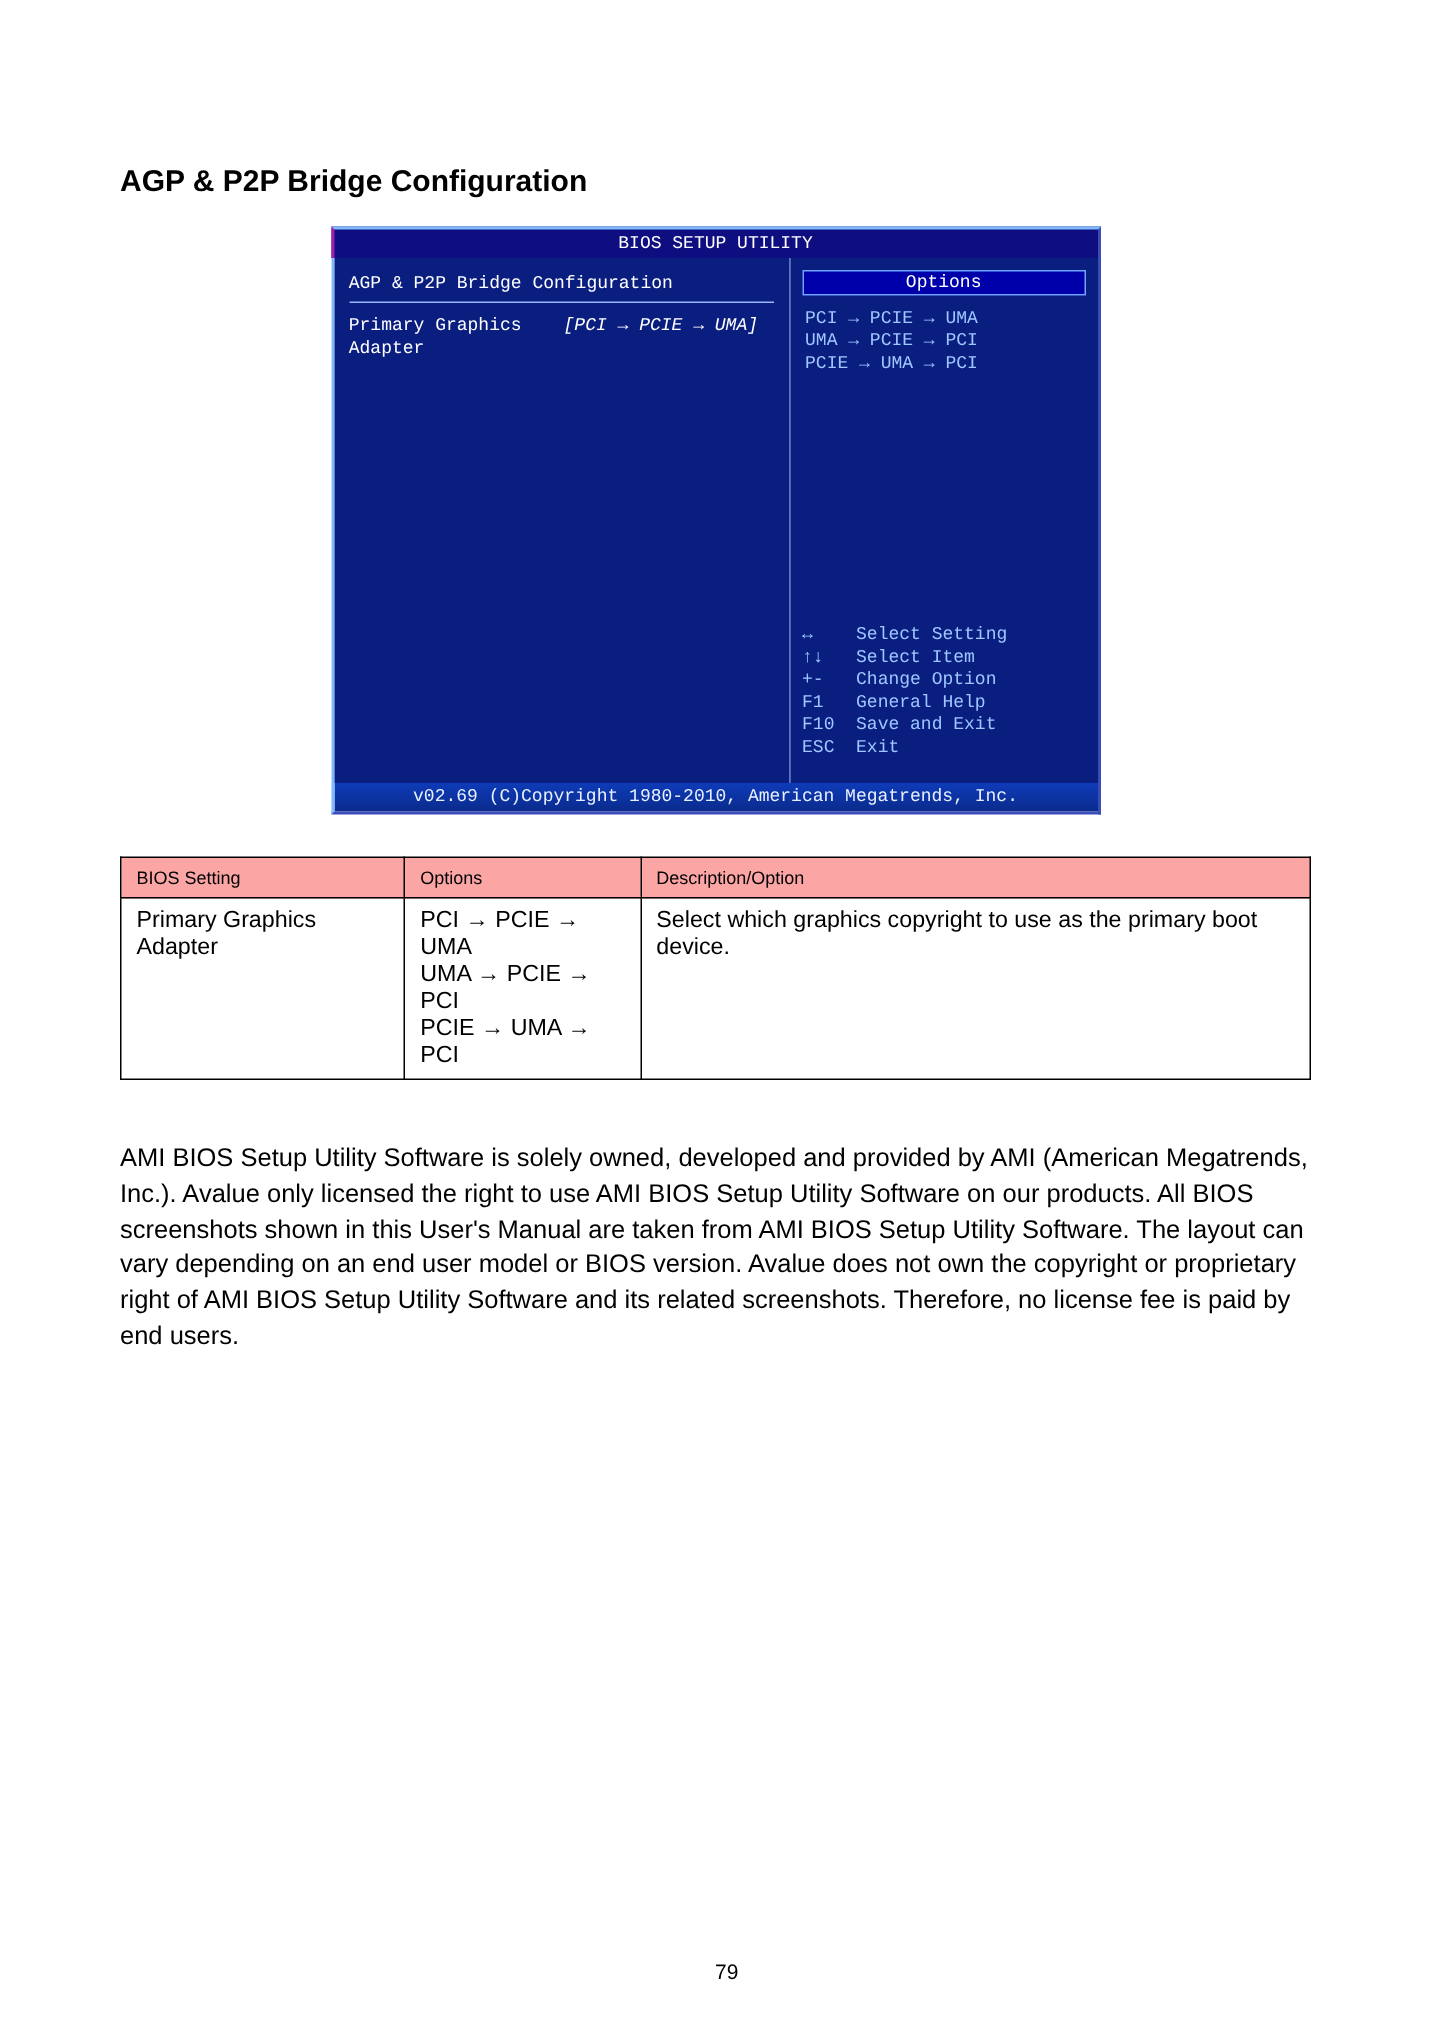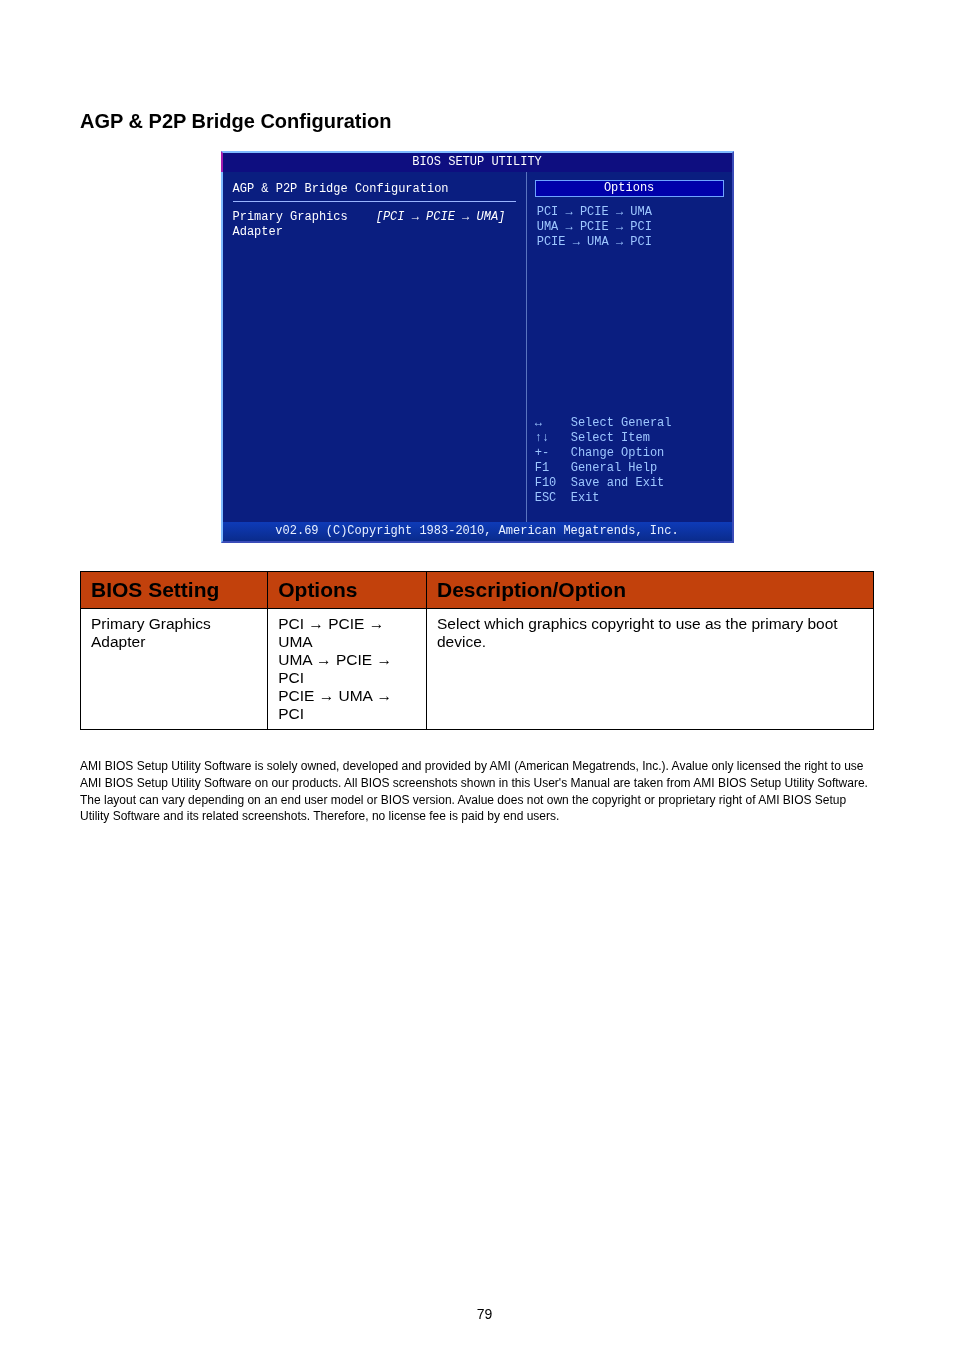--- a/index.html
+++ b/index.html
@@ -110,30 +110,30 @@
     width: 100%;
     font-size: 17px;
   }
   .settings-table th, .settings-table td {
     border: 1px solid #000;
     padding: 6px 10px;
     text-align: left;
     vertical-align: top;
   }
   .settings-table th {
-    background: #c2410c;
-    font-weight: bold;
-    font-size: 21px;
+    background: #fca5a5;
+    font-weight: normal;
+    font-size: 12px;
   }
   .settings-table td { height: 48px; font-size: 15.5px; }
 
   .footnote {
-    font-size: 12px;
+    font-size: 17px;
     color: #000;
-    margin-top: 28px;
+    margin-top: 40px;
     line-height: 1.4;
   }
   .pagenum {
     position: absolute;
     bottom: 28px;
     text-align: center;
     width: 100%;
     font-size: 14px;
     left: 0;
     padding-left: 15px;
@@ -157,21 +157,21 @@
         </div>
       </div>
       <div class="bios-right">
         <div class="options-header">Options</div>
         <div class="opt">PCI → PCIE → UMA</div>
         <div class="opt">UMA → PCIE → PCI</div>
         <div class="opt">PCIE → UMA → PCI</div>
         <div class="help-block">
           <div class="help-row">
               <span class="help-key">↔</span>
-              <span>Select General</span>
+              <span>Select Setting</span>
             </div>
           <div class="help-row">
               <span class="help-key">↑↓</span>
               <span>Select Item</span>
             </div>
           <div class="help-row">
               <span class="help-key">+-</span>
               <span>Change Option</span>
             </div>
           <div class="help-row">
@@ -182,21 +182,21 @@
               <span class="help-key">F10</span>
               <span>Save and Exit</span>
             </div>
           <div class="help-row">
               <span class="help-key">ESC</span>
               <span>Exit</span>
             </div>
         </div>
       </div>
     </div>
-    <div class="bios-footer">v02.69 (C)Copyright 1983-2010, American Megatrends, Inc.</div>
+    <div class="bios-footer">v02.69 (C)Copyright 1980-2010, American Megatrends, Inc.</div>
   </div>
 
   <table class="settings-table">
     <thead>
       <tr>
         <th>BIOS Setting</th>
         <th>Options</th>
         <th>Description/Option</th>
       </tr>
     </thead>

